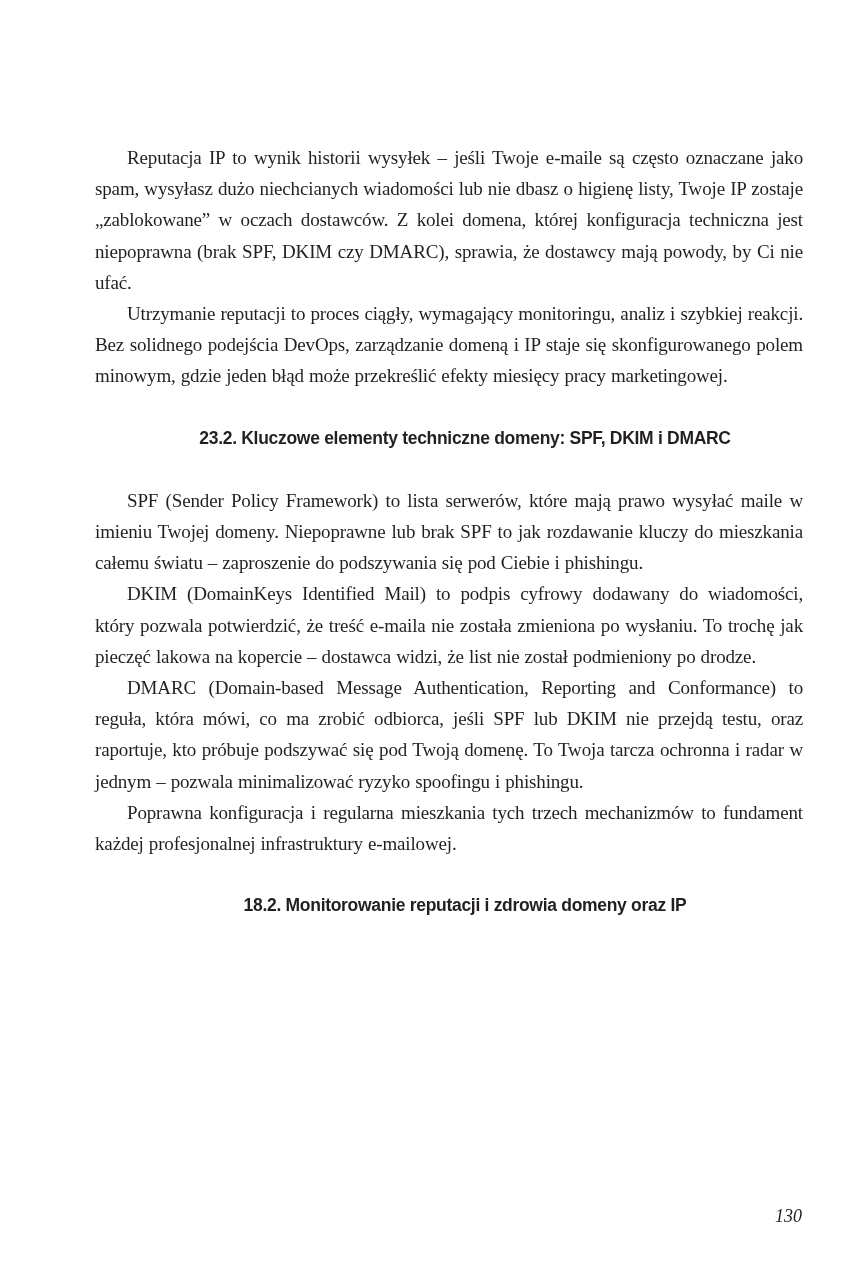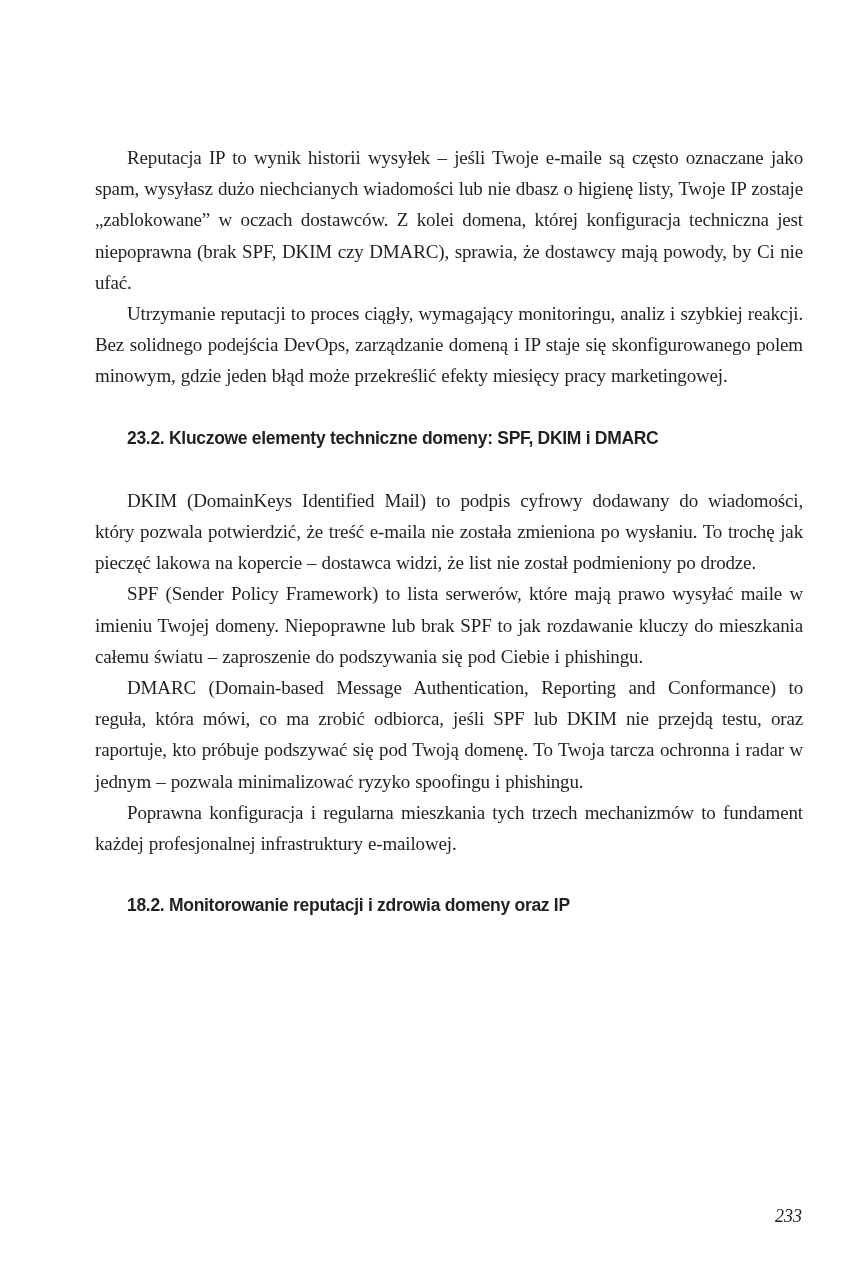--- a/index.html
+++ b/index.html
@@ -37,41 +37,42 @@
     }
     .heading {
       margin: 0;
       font-family: "Liberation Sans", "DejaVu Sans", sans-serif;
       font-weight: bold;
       font-size: 17.5px;
       line-height: 31.2px;
       text-indent: 32px;
       letter-spacing: -0.3px;
       color: #231f20;
+      text-align: center;
     }
     .page-number {
       position: absolute;
       right: 42px;
       top: 1206px;
       font-family: "Liberation Serif", "DejaVu Serif", serif;
       font-style: italic;
       font-size: 18px;
       color: #231f20;
     }
   </style>
 </head>
 <body>
 
 <div class="page">
   <p class="para">Reputacja IP to wynik historii wysyłek – jeśli Twoje e-maile są często oznacza­ne jako spam, wysyłasz dużo niechcianych wiadomości lub nie dbasz o higienę listy, Twoje IP zostaje „zablokowane” w oczach dostawców. Z kolei domena, której konfiguracja techniczna jest niepoprawna (brak SPF, DKIM czy DMARC), sprawia, że dostawcy mają powody, by Ci nie ufać.</p>
   <p class="para">Utrzymanie reputacji to proces ciągły, wymagający monitoringu, analiz i szyb­kiej reakcji. Bez solidnego podejścia DevOps, zarządzanie domeną i IP staje się skonfigurowanego polem minowym, gdzie jeden błąd może przekreślić efekty miesięcy pracy marketingowej.</p>
   <div class="gap"></div>
   <h2 class="heading">23.2. Kluczowe elementy techniczne domeny: SPF, DKIM i DMARC</h2>
   <div class="gap"></div>
+  <p class="para">SPF (Sender Policy Framework) to lista serwerów, które mają prawo wysyłać maile w imieniu Twojej domeny. Niepoprawne lub brak SPF to jak rozdawanie kluczy do mieszkania całemu światu – zaproszenie do podszywania się pod Ciebie i phishingu.</p>
   <p class="para">DKIM (DomainKeys Identified Mail) to podpis cyfrowy dodawany do wia­domości, który pozwala potwierdzić, że treść e-maila nie została zmieniona po wysłaniu. To trochę jak pieczęć lakowa na kopercie – dostawca widzi, że list nie został podmieniony po drodze.</p>
-  <p class="para">SPF (Sender Policy Framework) to lista serwerów, które mają prawo wysyłać maile w imieniu Twojej domeny. Niepoprawne lub brak SPF to jak rozdawanie kluczy do mieszkania całemu światu – zaproszenie do podszywania się pod Ciebie i phishingu.</p>
   <p class="para">DMARC (Domain-based Message Authentication, Reporting and Conformance) to reguła, która mówi, co ma zrobić odbiorca, jeśli SPF lub DKIM nie przejdą testu, oraz raportuje, kto próbuje podszywać się pod Twoją domenę. To Twoja tarcza ochronna i radar w jednym – pozwala minimalizować ryzyko spoofingu i phishingu.</p>
   <p class="para">Poprawna konfiguracja i regularna mieszkania tych trzech mechanizmów to fundament każdej profesjonalnej infrastruktury e-mailowej.</p>
   <div class="gap"></div>
   <h2 class="heading">18.2. Monitorowanie reputacji i zdrowia domeny oraz IP</h2>
 </div>
 
-<div class="page-number">233</div>
+<div class="page-number">130</div>
 
 </body></html>

